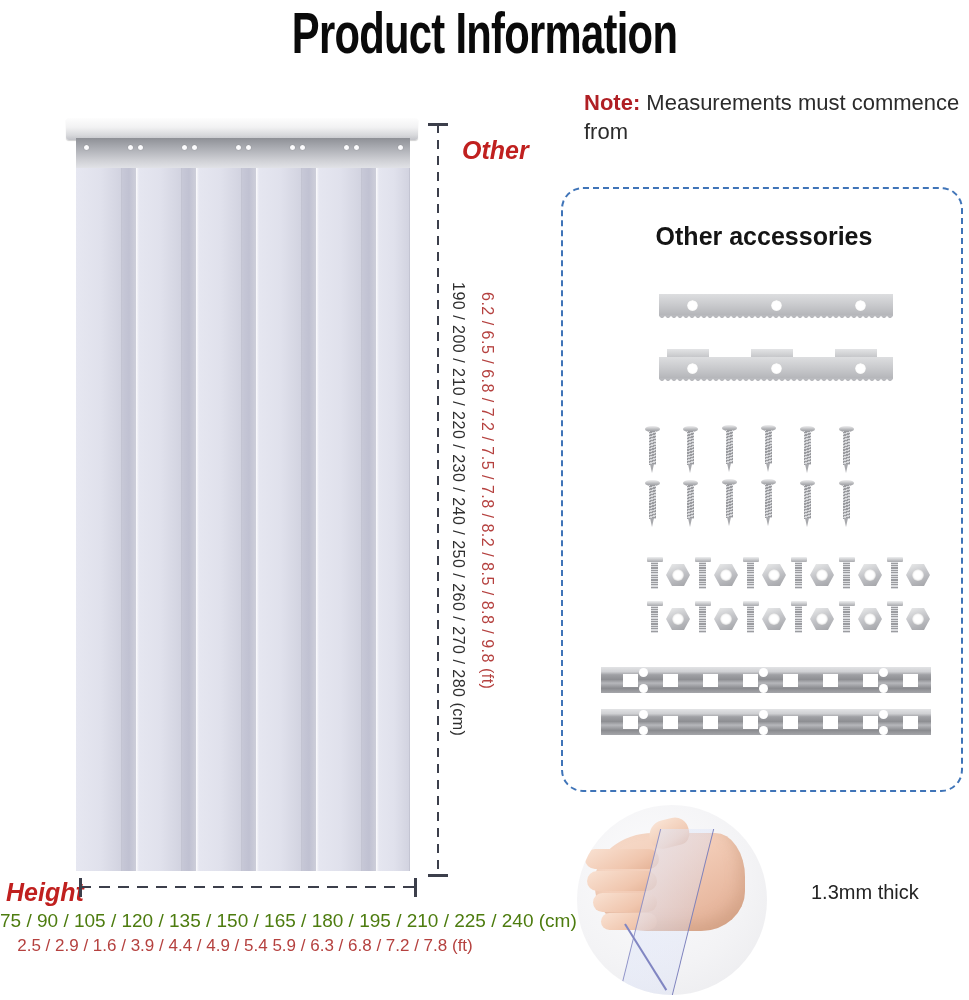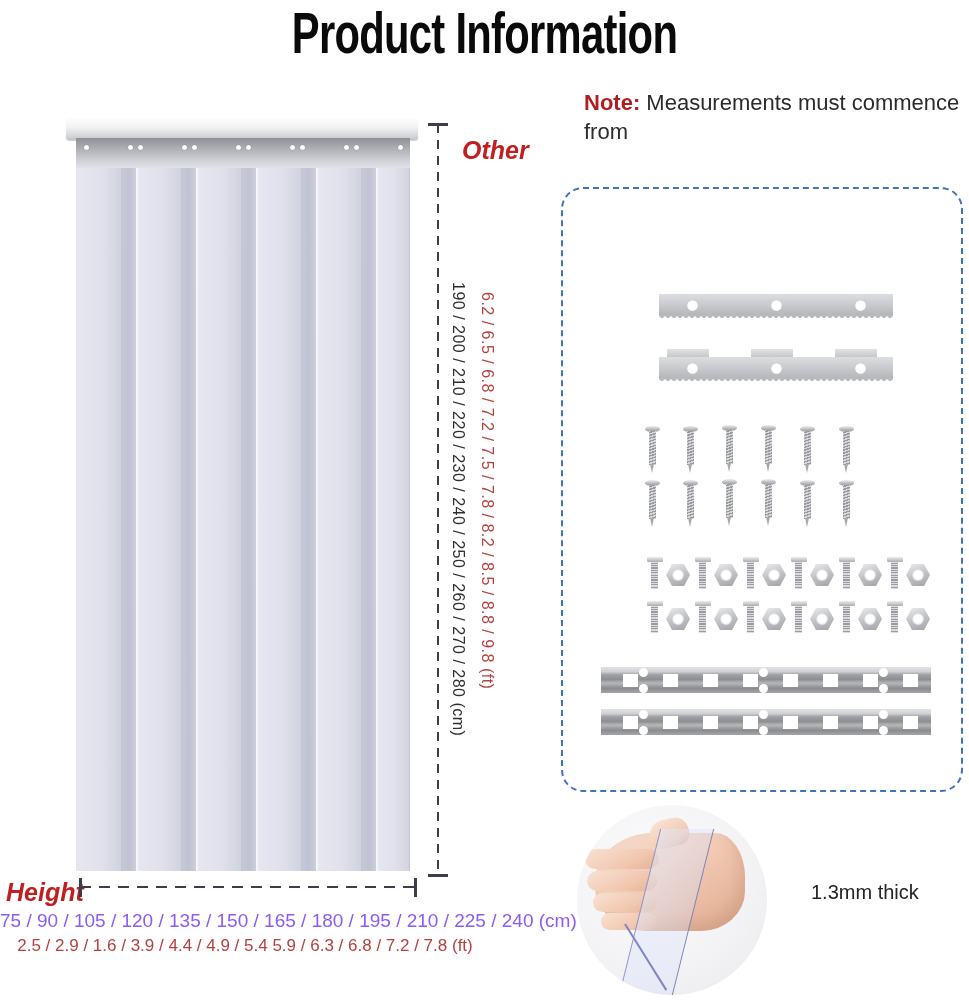--- a/index.html
+++ b/index.html
@@ -182,21 +182,21 @@
     font-style: italic;
     color: #c0201f;
   }
 
   .h-cm {
     position: absolute;
     left: 0; top: 910px;
     width: 490px;
     text-align: center;
     font-size: 19px;
-    color: #8b5cf6;
+    color: #4d7c0f;
     white-space: nowrap;
   }
   .h-ft {
     position: absolute;
     left: 0; top: 936px;
     width: 490px;
     text-align: center;
     font-size: 17px;
     color: #b5413f;
     white-space: nowrap;
@@ -476,20 +476,21 @@
 
 <div class="width-label">Height</div>
 <div class="width-dim">
   <div class="width-cap l"></div>
   <div class="width-cap r"></div>
 </div>
 <div class="h-cm">75 / 90 / 105 / 120 / 135 / 150 / 165 / 180 / 195 / 210 / 225 / 240 (cm)</div>
 <div class="h-ft">2.5 / 2.9 / 1.6 / 3.9 / 4.4 / 4.9 / 5.4 5.9 / 6.3 / 6.8 / 7.2 / 7.8 (ft)</div>
 
 <div class="acc-box">
+  <div class="acc-title">Other accessories</div>
 
   <div class="plate" style="top:105px">
     <div class="plate-body"></div>
     <div class="plate-teeth"></div>
     <div class="plate-hole" style="left:28px"></div>
     <div class="plate-hole" style="left:112px"></div>
     <div class="plate-hole" style="left:196px"></div>
   </div>
 
   <div class="plate" style="top:168px">

